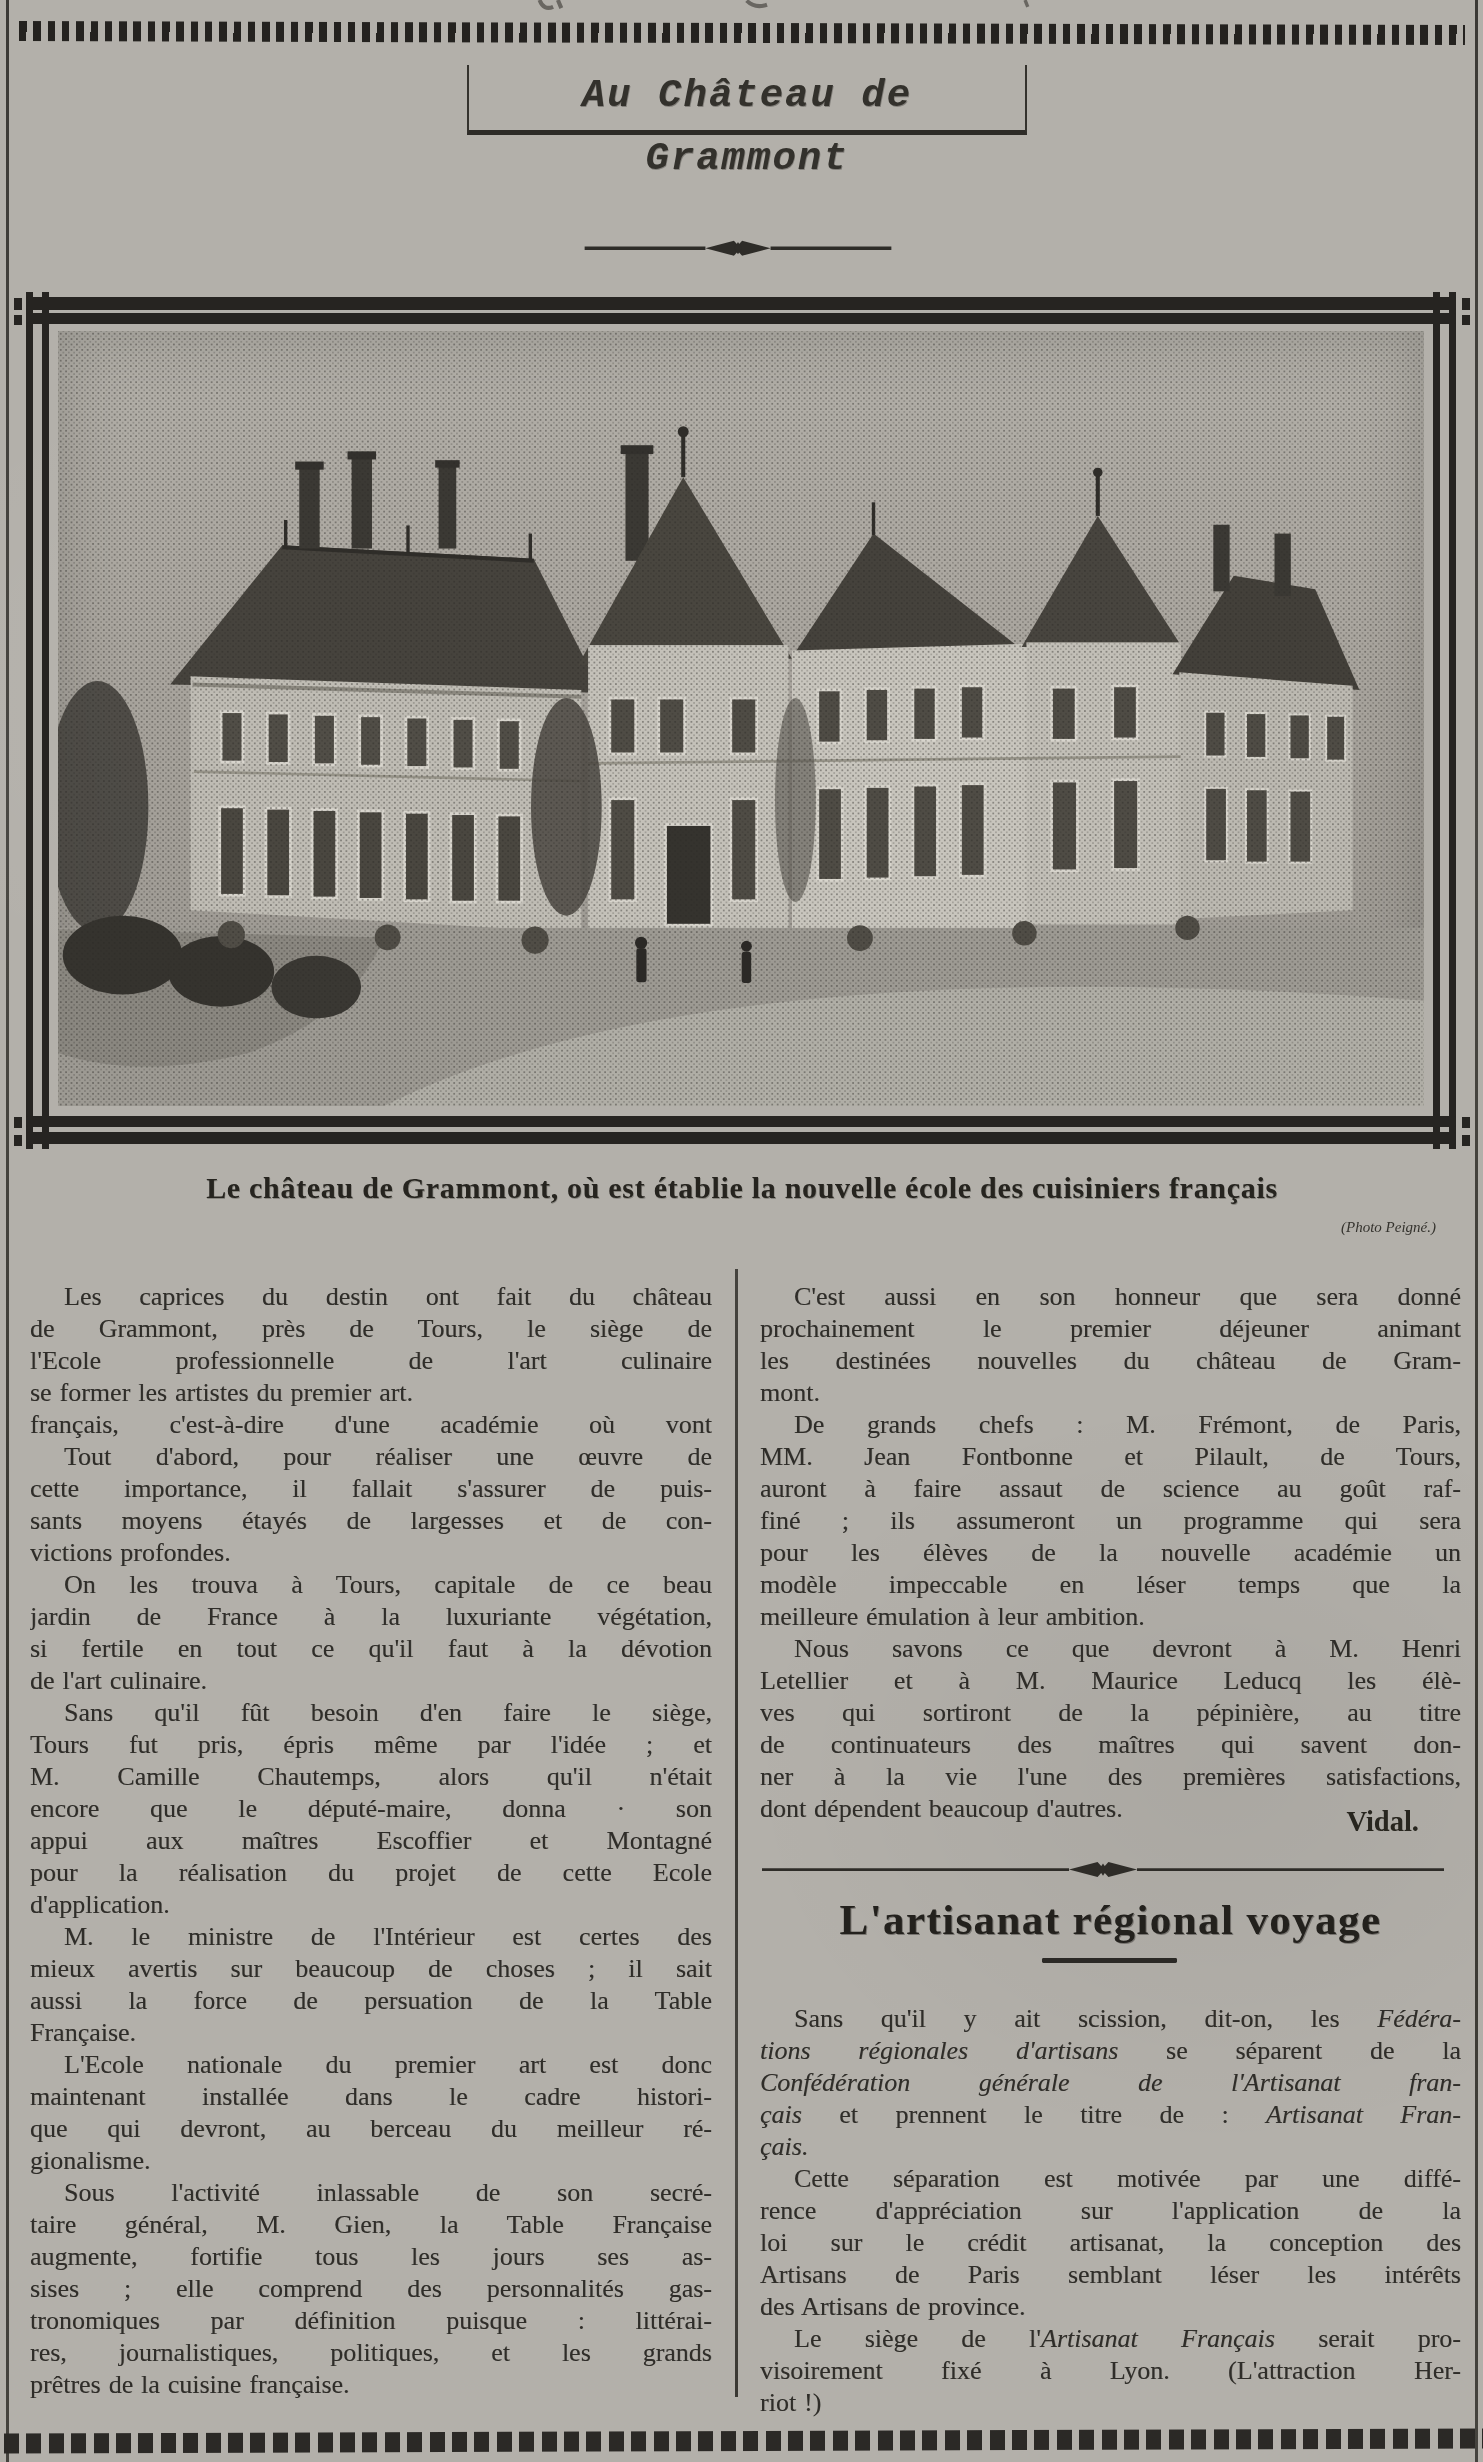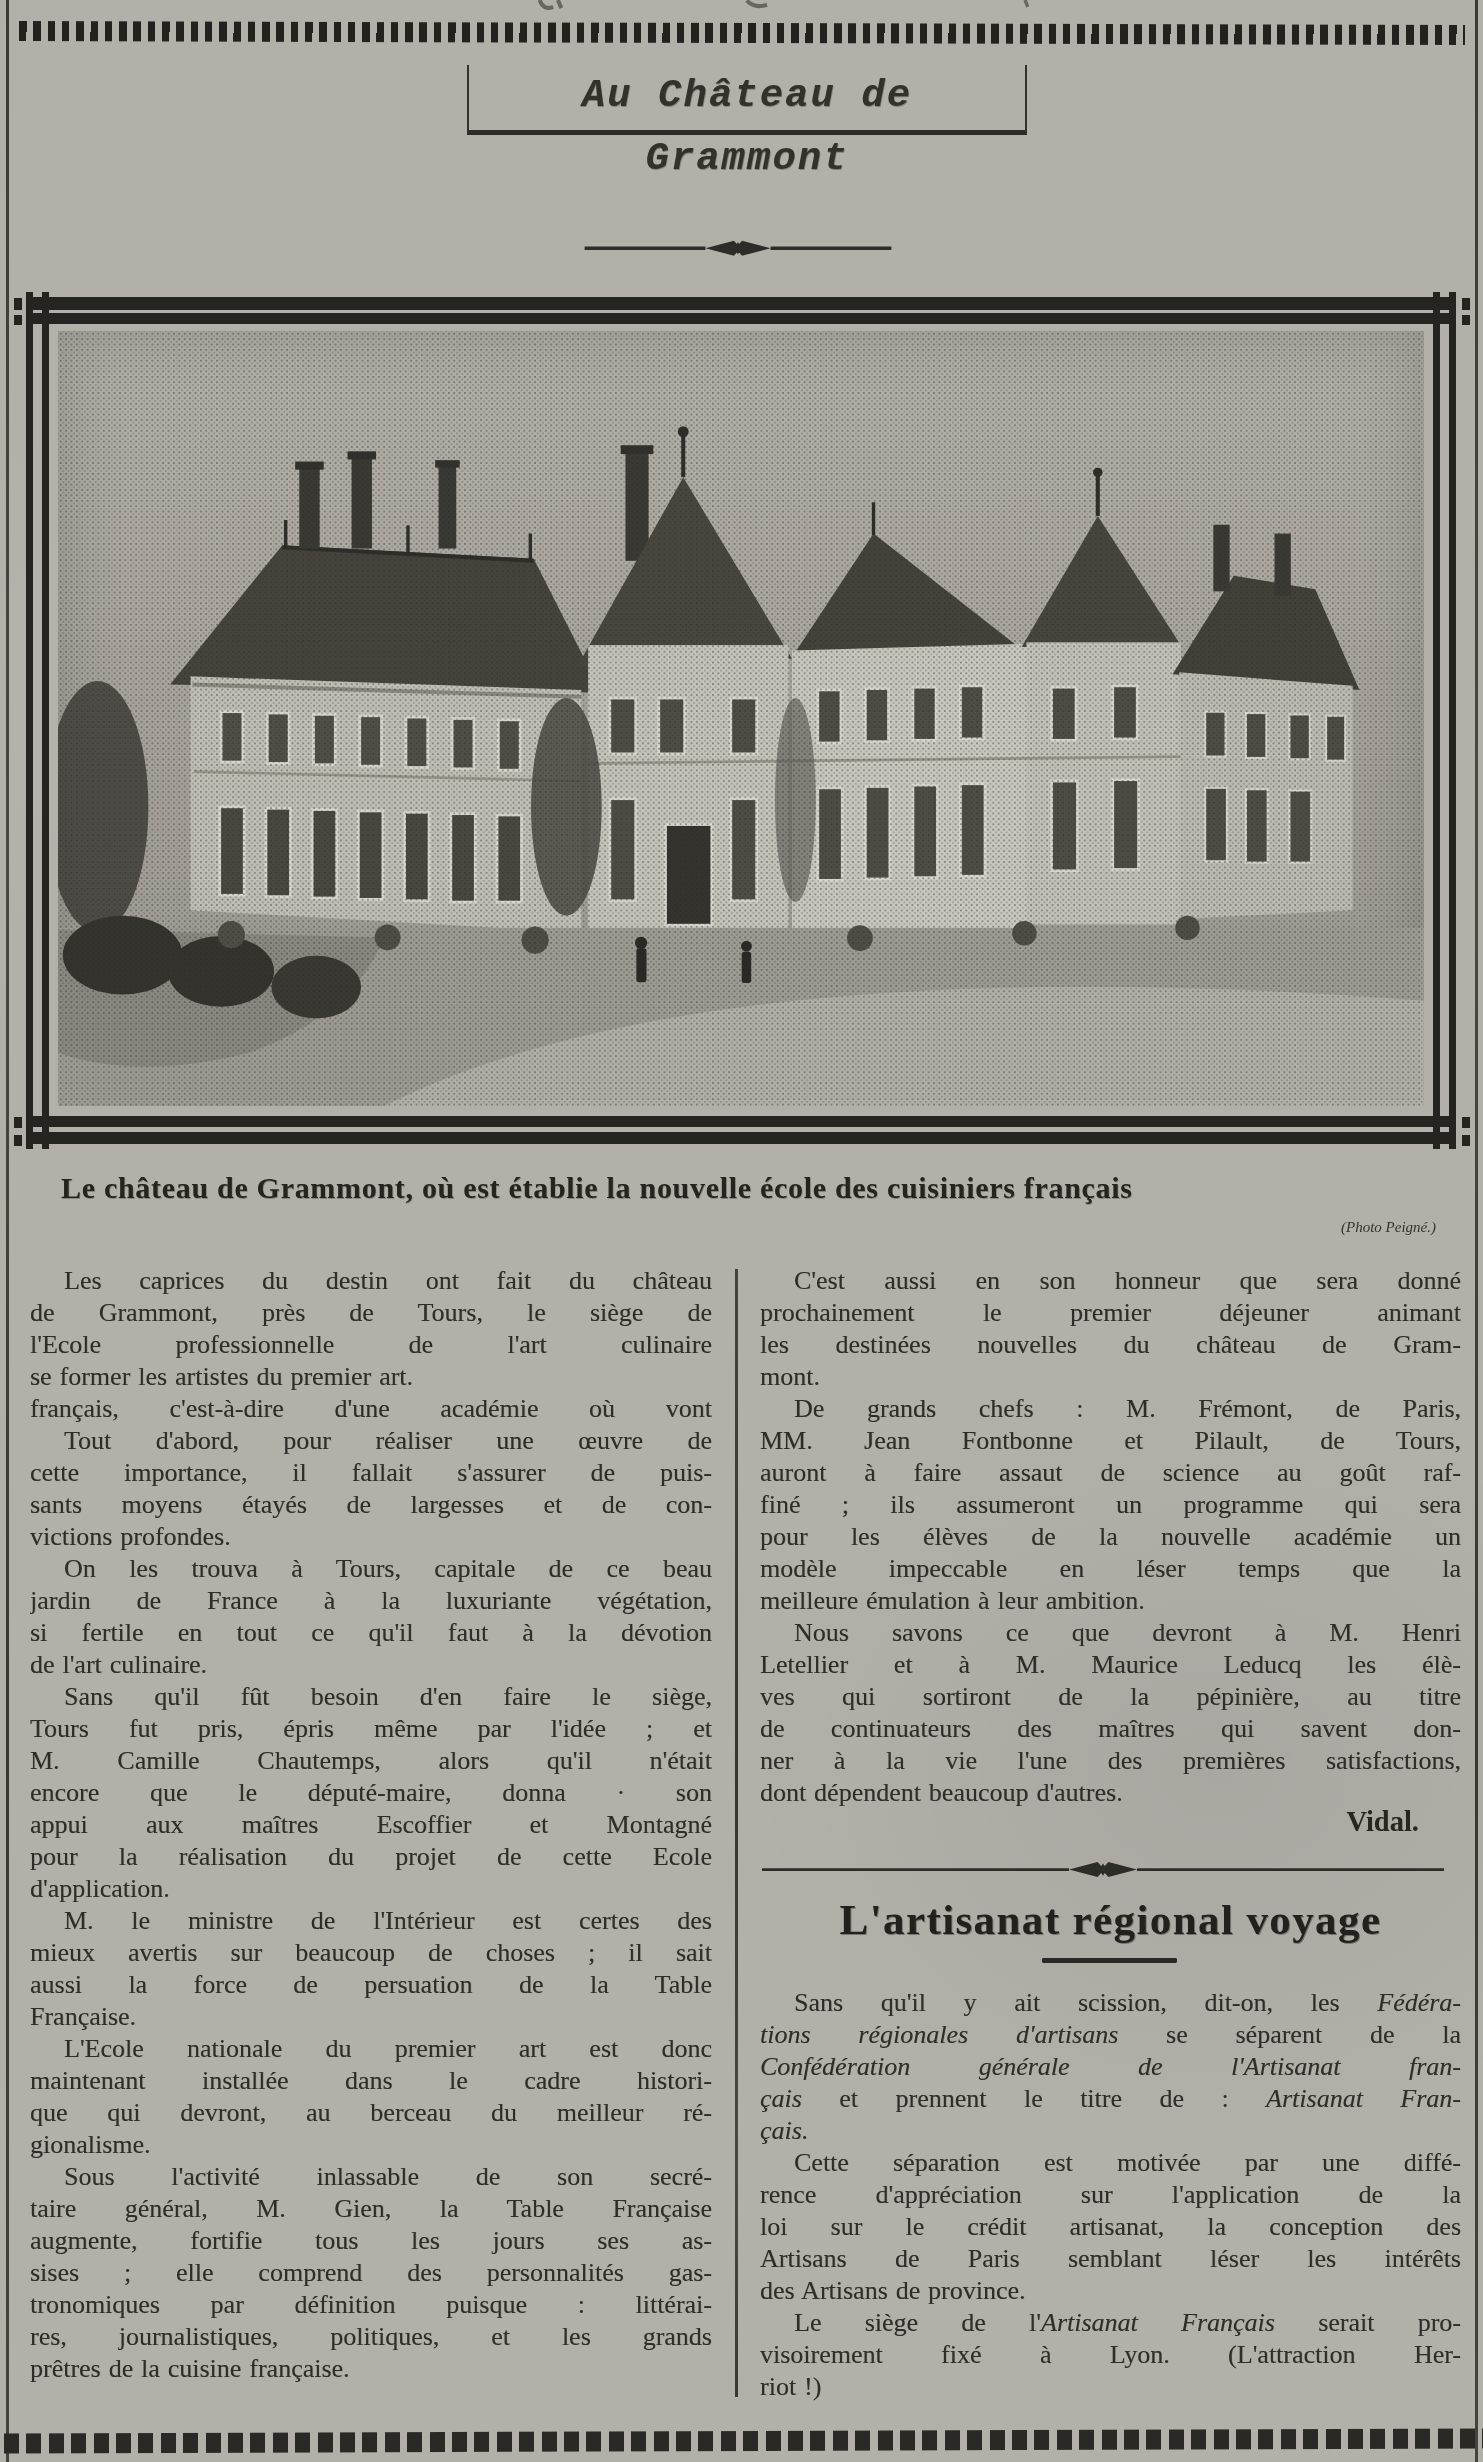--- a/index.html
+++ b/index.html
@@ -40,26 +40,26 @@
   .tick{position:absolute;width:8.2px;background:#262421;}
   .photo{position:absolute;left:32px;top:39px;width:1366px;height:775px;
     background:linear-gradient(180deg,#b2afa8 0%,#aca8a1 30%,#a29e97 70%,#989590 100%);
     box-shadow:inset 0 0 61px rgba(60,58,54,.25);}
   .photo svg{position:absolute;left:0;top:0;width:100%;height:100%;}
   .halftone{position:absolute;left:0;top:0;right:0;bottom:0;pointer-events:none;
     background-image:radial-gradient(rgba(42,40,37,0.40) 0.9px,transparent 1.1px),
                      radial-gradient(rgba(42,40,37,0.22) 0.8px,transparent 1px);
     background-size:5.4px 5.4px,5.4px 5.4px;background-position:0 0,2.7px 2.7px;}
   
-  .caption{left:61px;top:1170px;width:1362px;font-weight:bold;
+  .caption{left:61px;top:1170px;width:1362px;text-align:center;font-weight:bold;
     font-size:30px;line-height:35px;color:#26241f;letter-spacing:0.7px;
     text-shadow:0.7px 0.7px 0 rgba(38,36,31,.3);}
   .credit{left:1148px;top:1219px;width:288px;text-align:right;font-size:15px;color:#34322d;font-style:italic;}
   
-  .col{position:absolute;}
+  .col{position:absolute;margin-top:16px;}
   .col-divider{left:735px;top:1269px;width:2.7px;height:1128px;
     background:linear-gradient(180deg,#45433e,#36342f 45%,#4b4944 80%,#3a3833);}
   .line{font-size:26px;line-height:32px;height:32px;overflow:hidden;color:#2f2d29;
     text-align:justify;text-align-last:justify;word-spacing:1.4px;
     text-shadow:0.4px 0.4px 0 rgba(47,45,41,.35);}
   .line.first{text-indent:34px;}
   .line.last{text-align-last:left;}
   .it{font-style:italic;}
   .signature{left:760px;top:1806px;width:701px;height:32px;text-align:right;
     padding-right:42px;box-sizing:border-box;font-weight:bold;font-size:28.5px;line-height:32px;color:#28261f;}

